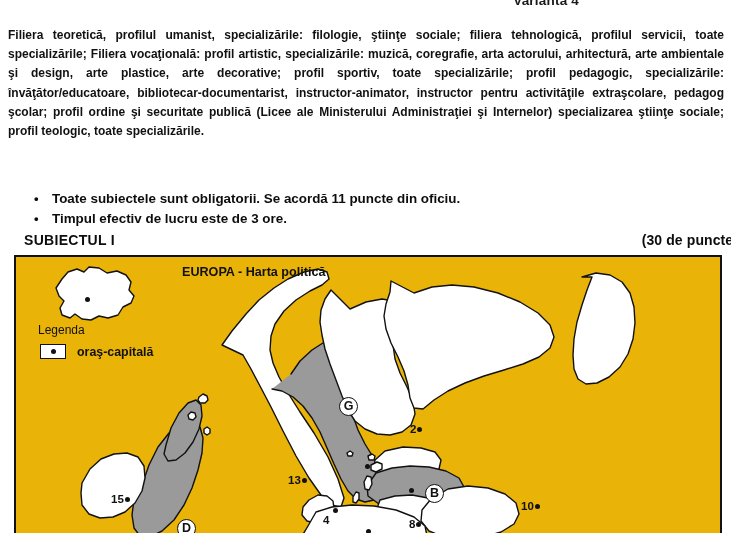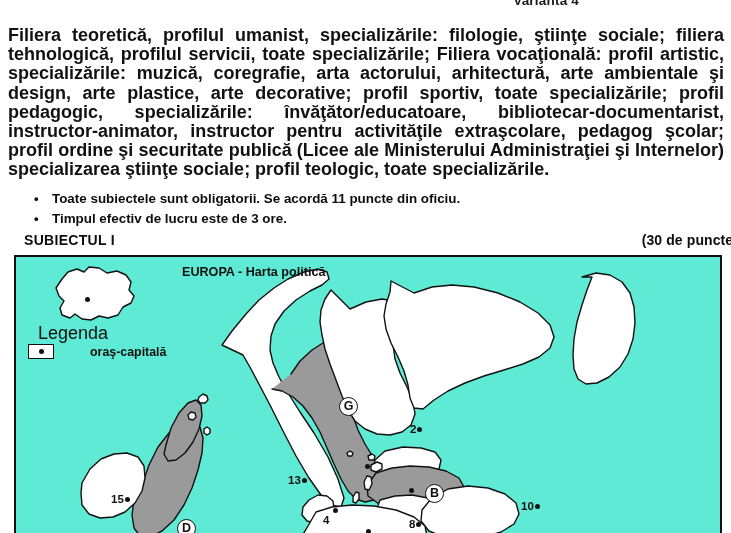--- a/index.html
+++ b/index.html
@@ -33,21 +33,21 @@
     color: #1a1a1a;
     white-space: nowrap;
   }
 
   
   .intro {
     position: absolute;
     left: 8px;
     top: 26px;
     width: 716px;
-    font-size: 18px;
+    font-size: 12px;
     font-weight: bold;
     line-height: 19.2px;
     text-align: justify;
     text-justify: inter-word;
     color: #111;
   }
   .intro > span { display: inline; }
 
   
   .bullets {
@@ -91,21 +91,21 @@
 
   
   .map-frame {
     position: absolute;
     left: 14px;
     top: 255px;
     width: 708px;
     height: 278px;
     border: 2px solid #111;
     border-bottom: none;
-    background: #5eead4;
+    background: #eab308;
     overflow: hidden;
     box-sizing: border-box;
   }
   .map-svg {
     position: absolute;
     left: 0; top: 0;
     width: 100%;
     height: 100%;
     display: block;
   }
@@ -117,31 +117,30 @@
     top: 8px;
     font-size: 12.6px;
     font-weight: bold;
     color: #111;
     white-space: nowrap;
   }
   .legend-title {
     position: absolute;
     left: 22px;
     top: 66px;
-    font-size: 18px;
+    font-size: 12px;
     color: #111;
     white-space: nowrap;
   }
   .legend-row {
     position: absolute;
-    left: 12px;
+    left: 24px;
     top: 87px;
     display: flex;
     align-items: center;
-    gap: 25px;
   }
   .legend-swatch {
     width: 26px;
     height: 15px;
     border: 1.5px solid #111;
     box-sizing: border-box;
     display: flex;
     align-items: center;
     justify-content: center;
     background: #fff;

